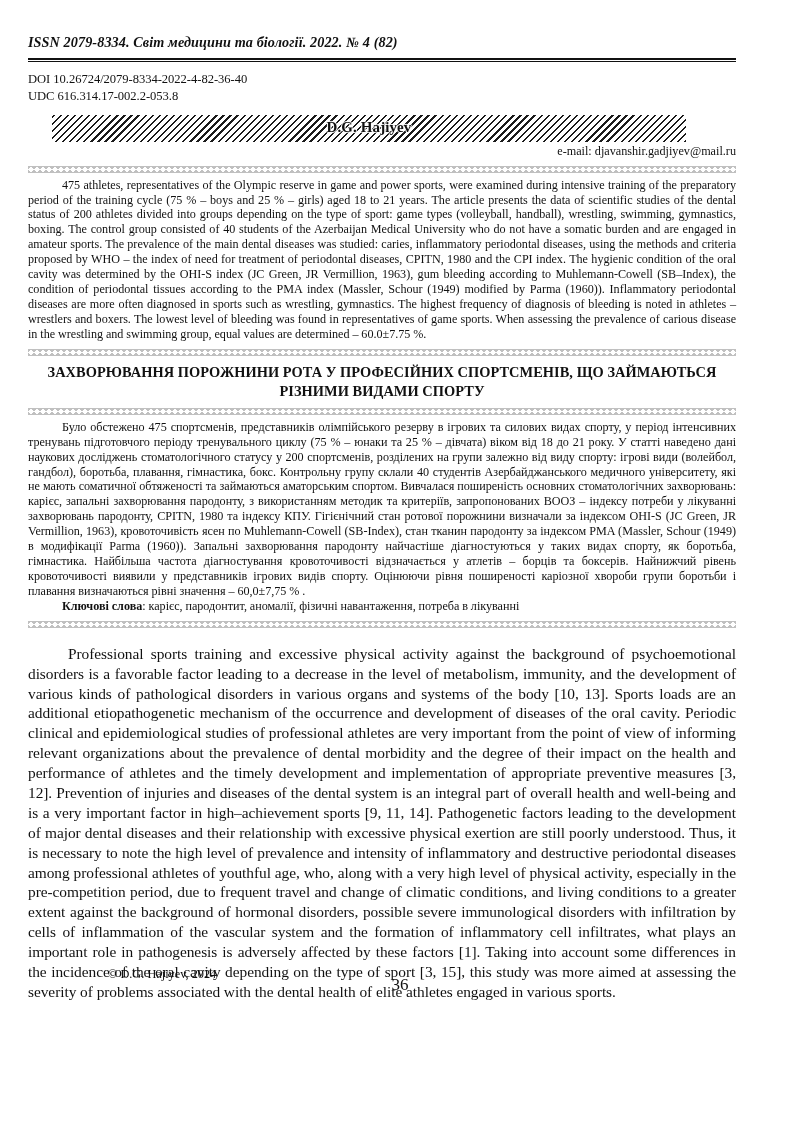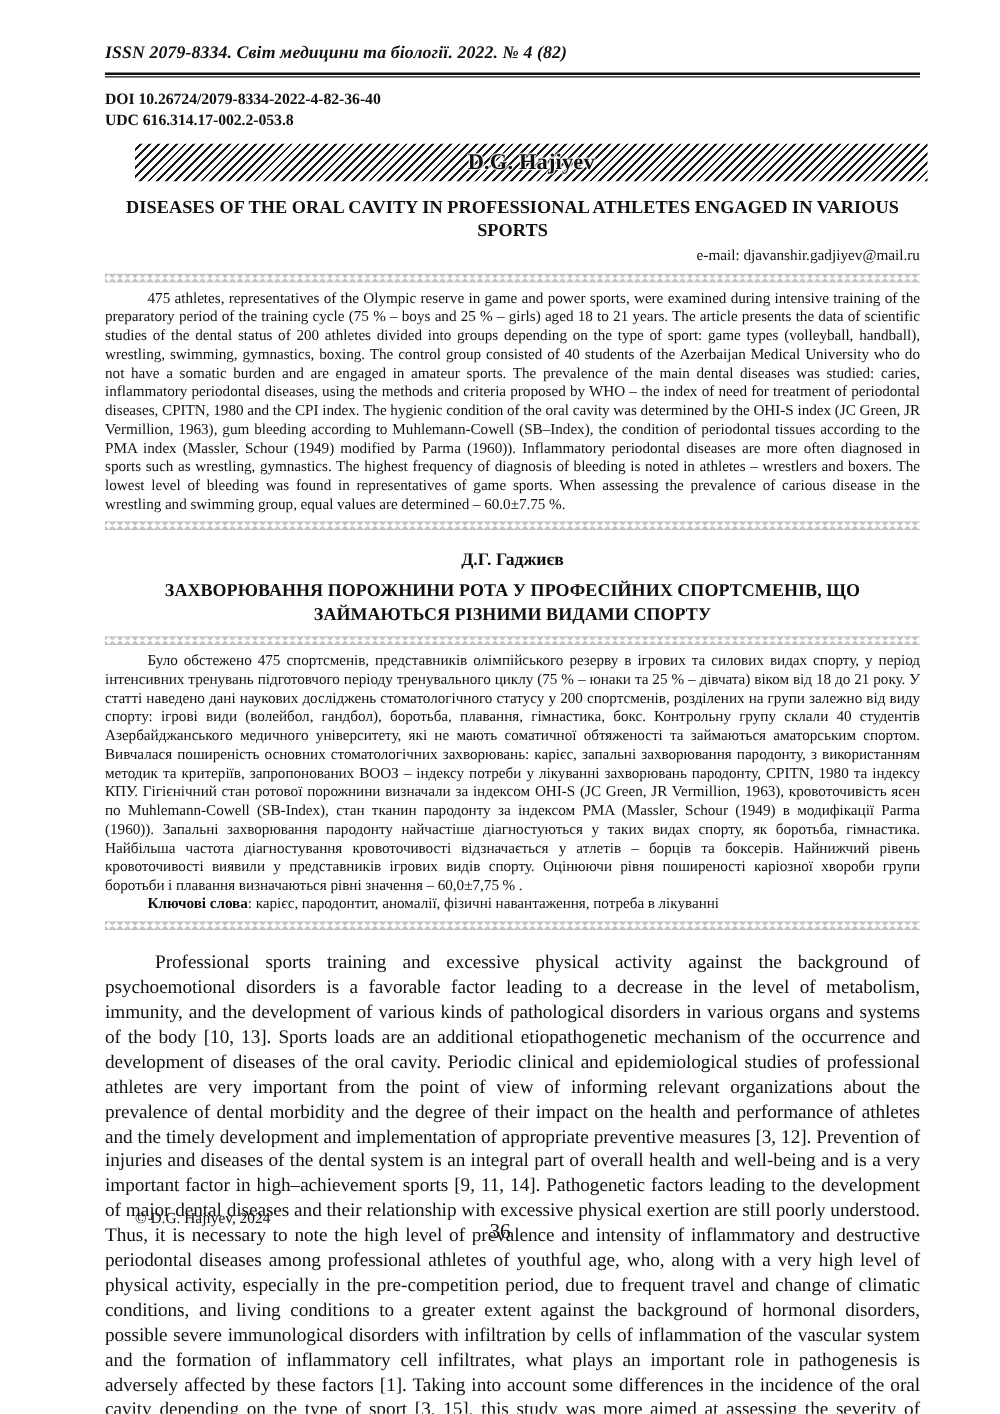--- a/index.html
+++ b/index.html
@@ -16,62 +16,62 @@
     color: #111111;
     overflow: hidden;
   }
 
   .page {
     position: absolute;
     left: 0; top: 0;
     width: 800px;
     height: 1043px;
     box-sizing: border-box;
-    padding: 34px 64px 0 84px;
+    padding: 34px 64px 0 28px;
   }
 
   
   .running-head {
     font-style: italic;
     font-weight: bold;
     font-size: 14.2px;
     letter-spacing: 0.1px;
     line-height: 1.25;
     padding-bottom: 4px;
   }
   .head-rule {
     border-top: 2.2px solid #111;
     border-bottom: 0.8px solid #111;
     height: 1.4px;
     margin: 2px 0 9px 0;
   }
 
   
   .ident {
-    font-weight: bold;
+    font-weight: normal;
     font-size: 12.6px;
     line-height: 1.36;
     letter-spacing: -0.05px;
   }
 
   
   .author-block {
     position: relative;
     margin: 10px 0 0 24px;
     width: 634px;
     padding: 3px 0 4px 0;
     text-align: center;
     background-image: repeating-linear-gradient(
         -45deg,
         #1a1a1a 0px, #1a1a1a 1.6px,
         #ffffff 1.6px, #ffffff 5.0px);
   }
   .author-block .au-line {
     font-weight: bold;
-    font-size: 18px;
+    font-size: 15px;
     line-height: 1.28;
     letter-spacing: 0.1px;
     color: #101010;
     position: relative;
     z-index: 2;
     text-shadow:
       0 0 1px #ffffff, 0 0 1px #ffffff,
       1px 0 1px #ffffff, -1px 0 1px #ffffff,
       0 1px 1px #ffffff, 0 -1px 1px #ffffff;
   }
@@ -178,33 +178,31 @@
   <div class="running-head">ISSN 2079-8334. Світ медицини та біології. 2022. № 4 (82)</div>
   <div class="head-rule"></div>
 
   <div class="ident">DOI 10.26724/2079-8334-2022-4-82-36-40</div>
   <div class="ident">UDC 616.314.17-002.2-053.8</div>
 
   <div class="author-block">
     <div class="au-line">D.G. Hajiyev</div>
   </div>
 
-  <div class="article-title">DISEASES OF THE ORAL CAVITY IN PROFESSIONAL ATHLETES ENGAGED IN VARIOUS SPORTS</div>
 
   <div class="email-line">e-mail: djavanshir.gadjiyev@mail.ru</div>
 
   <div class="zigzag"></div>
 
   <div class="abstract">
     <span class="indent"></span><span>475 athletes, representatives of the Olympic reserve in game and power sports, were examined during intensive training of the preparatory period of the training cycle (75 % – boys and 25 % – girls) aged 18 to 21 years. The article presents the data of scientific studies of the dental status of 200 athletes divided into groups depending on the type of sport: game types (volleyball, handball), wrestling, swimming, gymnastics, boxing. The control group consisted of 40 students of the Azerbaijan Medical University who do not have a somatic burden and are engaged in amateur sports. The prevalence of the main dental diseases was studied: caries, inflammatory periodontal diseases, using the methods and criteria proposed by WHO – the index of need for treatment of periodontal diseases, CPITN, 1980 and the CPI index. The hygienic condition of the oral cavity was determined by the OHI-S index (JC Green, JR Vermillion, 1963), gum bleeding according to Muhlemann-Cowell (SB–Index), the condition of periodontal tissues according to the PMA index (Massler, Schour (1949) modified by Parma (1960)). Inflammatory periodontal diseases are more often diagnosed in sports such as wrestling, gymnastics. The highest frequency of diagnosis of bleeding is noted in athletes – wrestlers and boxers. The lowest level of bleeding was found in representatives of game sports. When assessing the prevalence of carious disease in the wrestling and swimming group, equal values are determined – 60.0±7.75 %.</span>
   </div>
 
   <div class="zigzag"></div>
 
-  <div class="ua-author">Д.Г. Гаджиєв</div>
   <div class="ua-title">ЗАХВОРЮВАННЯ ПОРОЖНИНИ РОТА У ПРОФЕСІЙНИХ СПОРТСМЕНІВ, ЩО ЗАЙМАЮТЬСЯ РІЗНИМИ ВИДАМИ СПОРТУ</div>
 
   <div class="zigzag"></div>
 
   <div class="abstract">
     <span class="indent"></span><span>Було обстежено 475 спортсменів, представників олімпійського резерву в ігрових та силових видах спорту, у період інтенсивних тренувань підготовчого періоду тренувального циклу (75 % – юнаки та 25 % – дівчата) віком від 18 до 21 року. У статті наведено дані наукових досліджень стоматологічного статусу у 200 спортсменів, розділених на групи залежно від виду спорту: ігрові види (волейбол, гандбол), боротьба, плавання, гімнастика, бокс. Контрольну групу склали 40 студентів Азербайджанського медичного університету, які не мають соматичної обтяженості та займаються аматорським спортом. Вивчалася поширеність основних стоматологічних захворювань: карієс, запальні захворювання пародонту, з використанням методик та критеріїв, запропонованих ВООЗ – індексу потреби у лікуванні захворювань пародонту, CPITN, 1980 та індексу КПУ. Гігієнічний стан ротової порожнини визначали за індексом OHI-S (JC Green, JR Vermillion, 1963), кровоточивість ясен по Muhlemann-Cowell (SB-Index), стан тканин пародонту за індексом PMA (Massler, Schour (1949) в модифікації Parma (1960)). Запальні захворювання пародонту найчастіше діагностуються у таких видах спорту, як боротьба, гімнастика. Найбільша частота діагностування кровоточивості відзначається у атлетів – борців та боксерів. Найнижчий рівень кровоточивості виявили у представників ігрових видів спорту. Оцінюючи рівня поширеності каріозної хвороби групи боротьби і плавання визначаються рівні значення – 60,0±7,75 % .</span>
   </div>
   <div class="abstract kw">
     <span class="indent"></span><b>Ключові слова</b><span>: карієс, пародонтит, аномалії, фізичні навантаження, потреба в лікуванні</span>
   </div>

